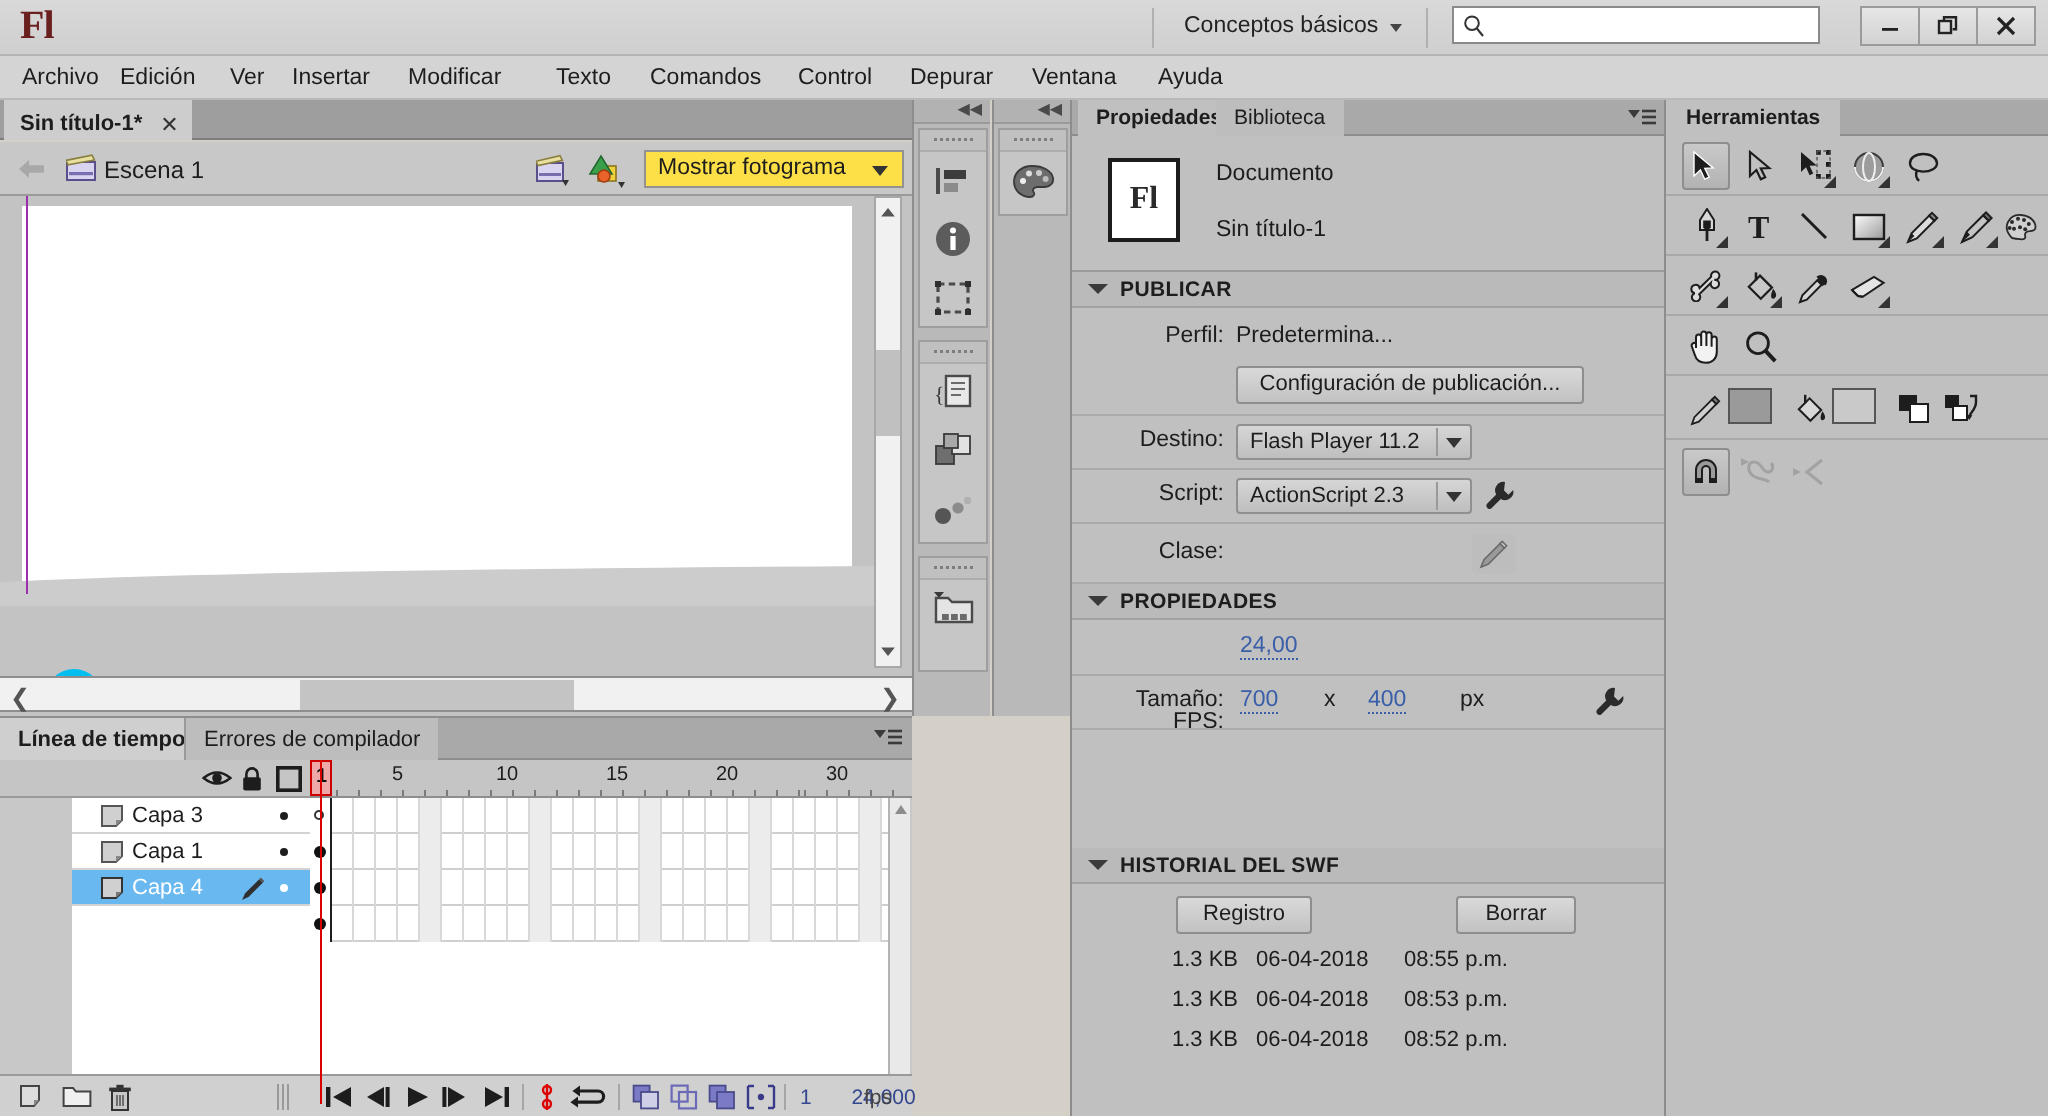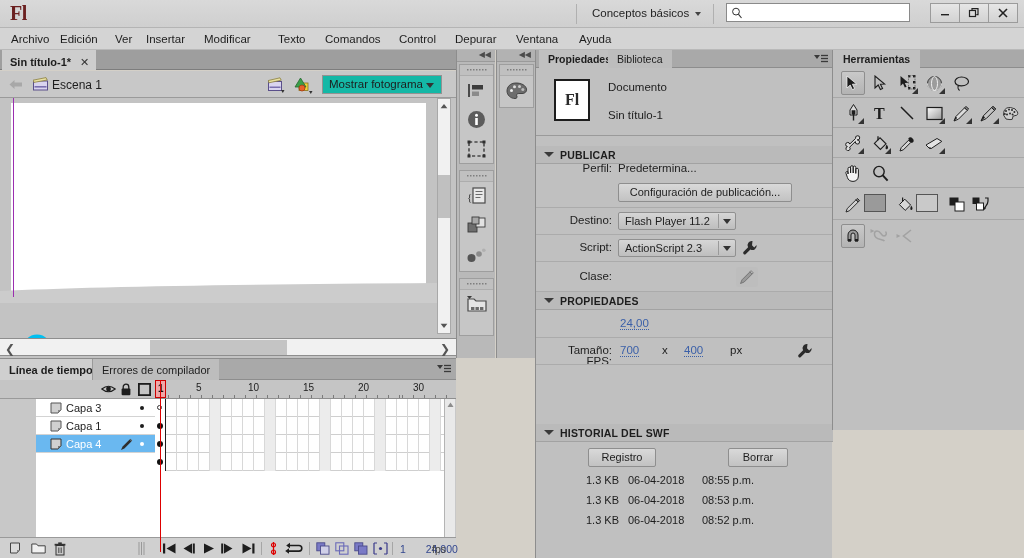--- a/index.html
+++ b/index.html
@@ -87,22 +87,22 @@
     background: #c8c8c8; border-bottom: 1px solid #9a9a9a;
   }
   .backarrow { position: absolute; left: 9px; top: 8px; }
   .sceneicon { position: absolute; left: 33px; top: 6px; }
   .scenename {
     position: absolute; left: 52px; top: 7px; font-size: 12px; color: #1d1d1d;
   }
   .sceneicon2 { position:absolute; left:268px; top:6px; }
   .sceneicon3 { position:absolute; left:294px; top:5px; }
   .zoomsel {
-    position: absolute; left: 322px; top: 4px; width: 120px; height: 19px;
-    background: #14b8a6; border: 1px solid #929292; font-size: 11.5px;
+    position: absolute; left: 322px; top: 4px; width: 130px; height: 19px;
+    background: #fde047; border: 1px solid #929292; font-size: 11.5px;
     padding: 2px 6px 0 6px; cursor: default;
   }
   .zoomsel .caret {
     position: absolute; right: 7px; top: 7px; width: 0; height: 0;
     border-left: 4px solid transparent; border-right: 4px solid transparent;
     border-top: 5px solid #333;
   }
 
   
   .stagewrap {
@@ -351,21 +351,21 @@
     background: #bdbdbd; border-radius: 2px; cursor: default;
   }
   .stage-swatch {
     position: absolute; width: 29px; height: 17px;
     background: #fff; border: 1px solid #1d1d1d; cursor: default;
   }
   .histrow { position: absolute; font-size: 11px; color: #1d1d1d; }
 
   
   .tools {
-    position: absolute; left: 832px; top: 50px; width: 192px; height: 380px;
+    position: absolute; left: 832px; top: 50px; width: 192px; height: 508px;
     background: #c0c0c0; border-left: 1px solid #8d8d8d;
   }
   .tools-tab {
     position: absolute; left: 0; top: 0; width: 192px; height: 18px;
     background: #a9a9a9; border-bottom: 1px solid #8d8d8d;
   }
   .tools-tab .t {
     position: absolute; left: 0; top: 0; height: 18px; padding: 3px 10px 0 10px;
     background: #c0c0c0; font-size: 10.5px; font-weight: bold; cursor: default;
   }
@@ -993,21 +993,21 @@
           </g>
       </svg>
     </div>
 
     <div class="doc-head">
       <div class="fl-icon">Fl</div>
       <div class="doc-label">Documento</div>
       <div class="doc-name">Sin título-1</div>
     </div>
 
-    <div class="sect-hdr" style="top:96px">
+    <div class="sect-hdr" style="top:86px">
       <span class="tri"></span>
       <span>PUBLICAR</span>
     </div>
     <div class="prow" style="top:105px; height:53px;">
       <div class="plabel" style="left:12px; top:7px; width:64px;">Perfil:</div>
       <div class="pval" style="left:82px; top:7px;">Predetermina...</div>
       <div class="pbtn-lg" style="left:82px; top:28px; width:174px;">Configuración de publicación...</div>
     </div>
     <div class="prow" style="top:158px; height:27px;">
       <div class="plabel" style="left:12px; top:6px; width:64px;">Destino:</div>

